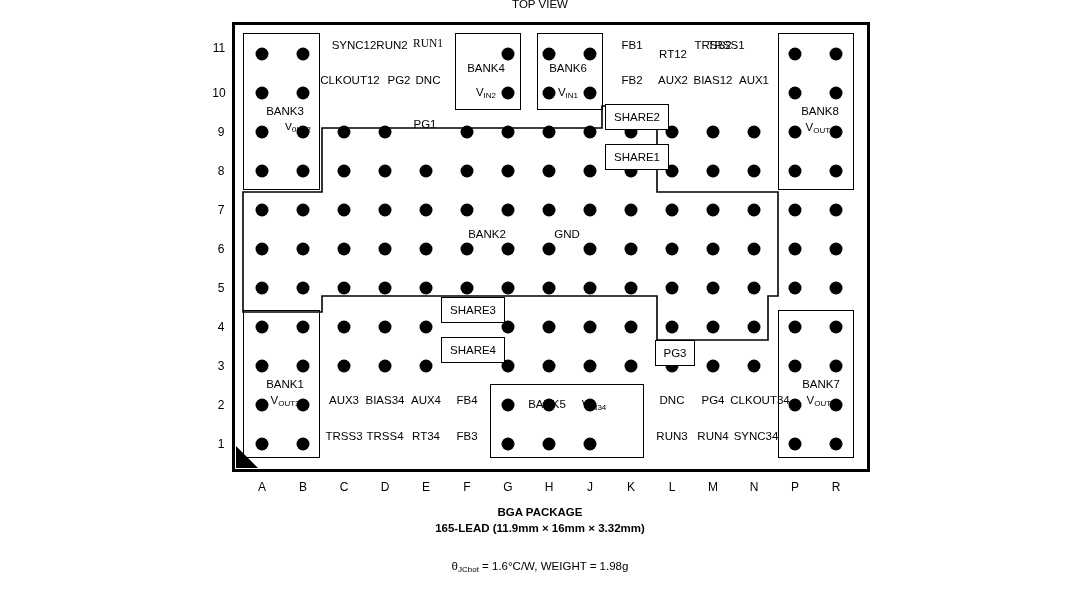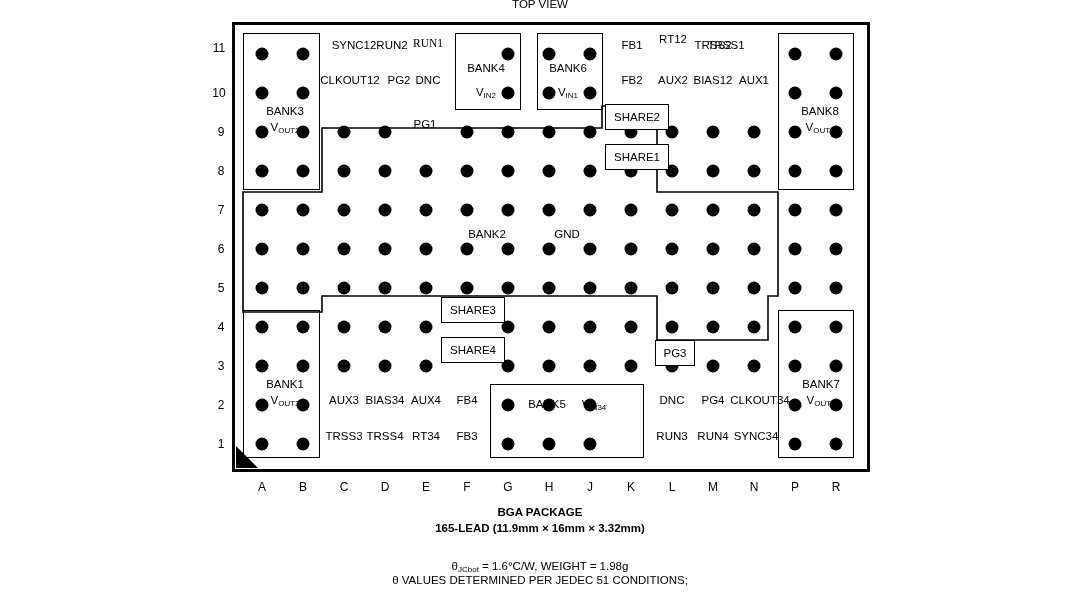--- a/index.html
+++ b/index.html
@@ -235,21 +235,21 @@
       <div class="ball" style="left: 590px; top: 444px;"></div>
       <div class="ball" style="left: 795px; top: 444px;"></div>
       <div class="ball" style="left: 836px; top: 444px;"></div>
     </div>
 
   <div id="pinlabels">
       <div class="lbl c" style="left: 354px; top: 39px;">SYNC12</div>
       <div class="lbl c" style="left: 392px; top: 39px;">RUN2</div>
       <div class="lbl c" style="left: 428px; top: 37px; font-family: Liberation Serif, serif;">RUN1</div>
       <div class="lbl c" style="left: 632px; top: 39px; text-align: right;">FB1</div>
-      <div class="lbl c" style="left: 673px; top: 33px;">RT12</div>
+      <div class="lbl c" style="left: 673px; top: 48px;">RT12</div>
       <div class="lbl c" style="left: 713px; top: 39px;">TRSS2</div>
       <div class="lbl c" style="left: 726px; top: 39px;">TRSS1</div>
       <div class="lbl c" style="left: 350px; top: 74px;">CLKOUT12</div>
       <div class="lbl c" style="left: 399px; top: 74px;">PG2</div>
       <div class="lbl c" style="left: 428px; top: 74px;">DNC</div>
       <div class="lbl c" style="left: 632px; top: 74px;">FB2</div>
       <div class="lbl c" style="left: 673px; top: 74px;">AUX2</div>
       <div class="lbl c" style="left: 713px; top: 74px;">BIAS12</div>
       <div class="lbl c" style="left: 754px; top: 74px;">AUX1</div>
       <div class="lbl c" style="left: 425px; top: 118px;">PG1</div>
@@ -272,21 +272,21 @@
 
   <div id="banklabels">
       <div class="lbl c" style="left: 285px; top: 105px;">BANK3</div>
       <div class="lbl c" style="left: 486px; top: 62px;">BANK4</div>
       <div class="lbl c" style="left: 568px; top: 62px;">BANK6</div>
       <div class="lbl c" style="left: 820px; top: 105px;">BANK8</div>
       <div class="lbl c" style="left: 487px; top: 228px;">BANK2</div>
       <div class="lbl c" style="left: 285px; top: 378px;">BANK1</div>
       <div class="lbl c" style="left: 821px; top: 378px;">BANK7</div>
       <div class="lbl c" style="left: 547px; top: 398px;">BANK5</div>
-      <div class="lbl c" style="left: 285px; top: 121px;">V<sub>OUT2</sub></div>
+      <div class="lbl c" style="left: 298px; top: 121px; font-family: Liberation Mono, monospace;">V<sub>OUT2</sub></div>
       <div class="lbl c" style="left: 486px; top: 86px;">V<sub>IN2</sub></div>
       <div class="lbl c" style="left: 568px; top: 86px; text-align: center;">V<sub>IN1</sub></div>
       <div class="lbl c" style="left: 820px; top: 121px;">V<sub>OUT1</sub></div>
       <div class="lbl c" style="left: 285px; top: 394px;">V<sub>OUT3</sub></div>
       <div class="lbl c" style="left: 821px; top: 394px;">V<sub>OUT4</sub></div>
       <div class="lbl c" style="left: 594px; top: 398px;">V<sub>IN34</sub></div>
     </div>
 
   <div id="sigboxes">
       <div class="sigbox" style="left: 605px; top: 104px; width: 62px; height: 24px;">SHARE2</div>
@@ -295,17 +295,14 @@
       <div class="sigbox" style="left: 441px; top: 337px; width: 62px; height: 24px;">SHARE4</div>
       <div class="sigbox" style="left: 655px; top: 340px; width: 38px; height: 24px;">PG3</div>
     </div>
 
   <div class="foot b" style="top:506px;">BGA PACKAGE</div>
   <div class="foot b" style="top:522px;">165-LEAD (11.9mm × 16mm × 3.32mm)</div>
 
   <div class="foot" style="top:560px;">
     θ<sub>JCbot</sub> = 1.6°C/W, WEIGHT = 1.98g
   </div>
-  <div class="foot" style="top:574px;">
-    θ VALUES DETERMINED PER JEDEC 51 CONDITIONS;
-  </div>
 
 </div>
 
 </body></html>

